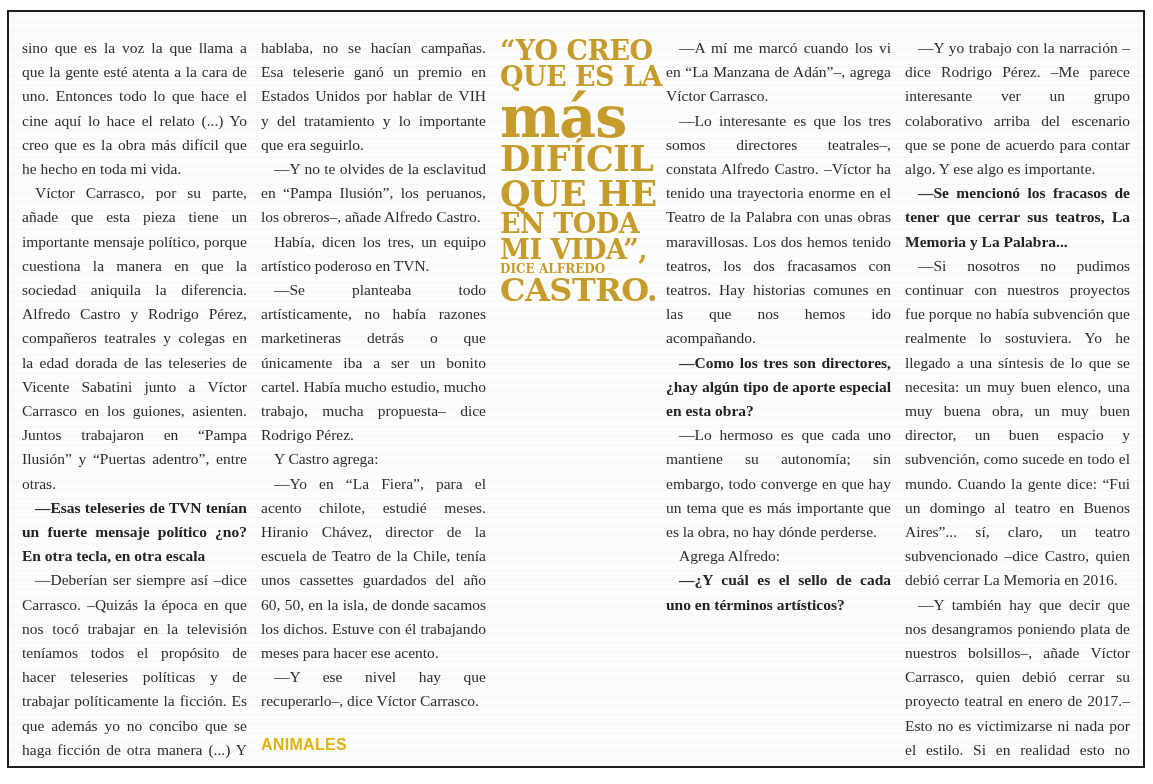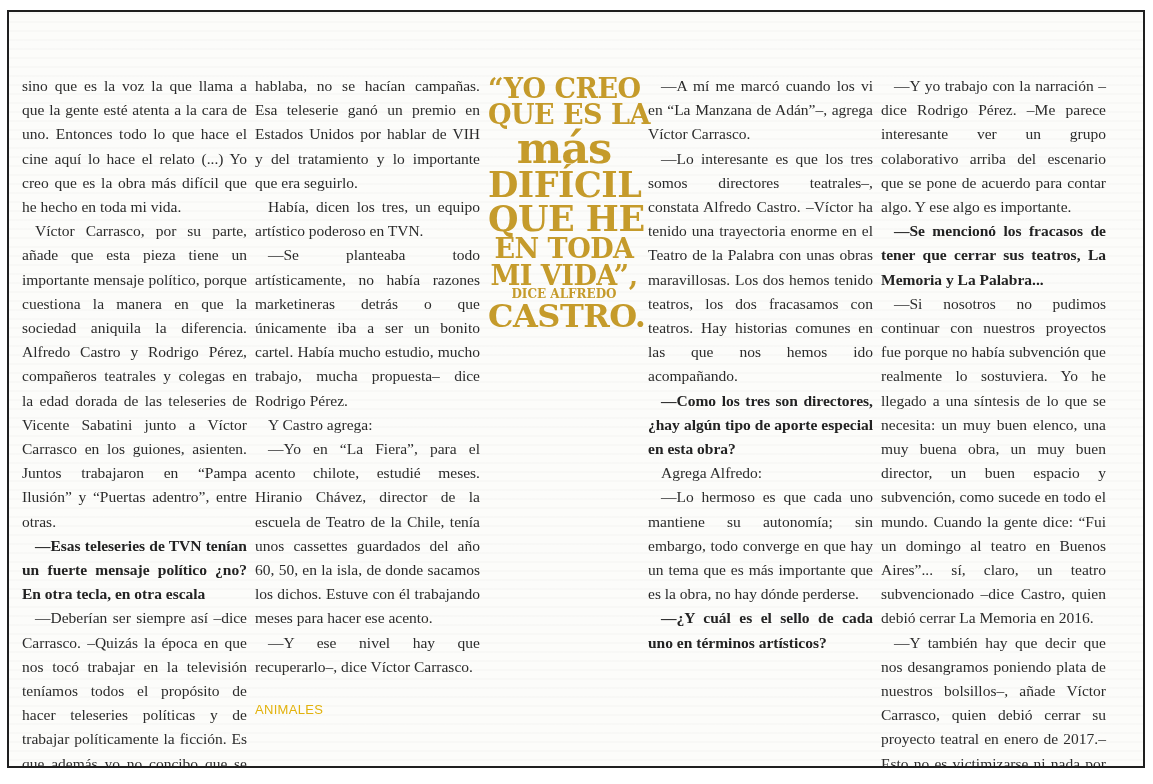--- a/index.html
+++ b/index.html
@@ -15,59 +15,58 @@
     width:1138px;height:758px;
     box-sizing:border-box;
     border:2px solid #1f1f1f;
     background:
       repeating-linear-gradient(180deg, rgba(0,0,0,0.015) 0 2px, rgba(0,0,0,0) 2px 9px),
       #fcfcfa;
   }
   .content{
     position:absolute;left:0;top:0;right:0;bottom:0;
     box-sizing:border-box;
-    padding:62px 13px 10px 13px;
+    padding:24px 13px 10px 13px;
     display:flex;
-    gap:8px;
+    gap:14px;
     overflow:hidden;
   }
   .col{
     width:225px;flex:0 0 auto;
     font-size:15.5px;line-height:24.2px;
     color:#2b2b2b;
     text-align:justify;
   }
   .col p.para{margin:0;}
   .col p.cont{text-indent:0;}
   .col p.norm{text-indent:13px;}
   .col p.q{text-indent:13px;font-weight:bold;color:#222;}
   .quote-col{
     width:152px;flex:0 0 auto;
     padding-top:2px;
-    text-align:center;
   }
   .quote-line{
     font-family:"DejaVu Serif", serif;
     font-weight:bold;
     color:#c59b2b;
     line-height:0.98;
     letter-spacing:-0.5px;
     white-space:nowrap;
   }
   .q-md{font-size:27px;}
   .q-lg{font-size:35px;}
   .q-xl{font-size:45px;letter-spacing:-1px;}
-  .q-xxl{font-size:43px;letter-spacing:-1px;line-height:0.9;}
+  .q-xxl{font-size:57px;letter-spacing:-1px;line-height:0.9;}
   .q-sm{font-size:12px;letter-spacing:0;}
   .q-cap{font-size:32px;}
   .section{margin-top:22px;}
   .kicker{
     font-family:"Liberation Sans", sans-serif;
-    font-weight:normal;
-    font-size:13px;
+    font-weight:bold;
+    font-size:16px;
     letter-spacing:0.3px;
     color:#e2b20c;
     line-height:18px;
   }
 </style>
 </head>
 <body>
 
 <div class="page-frame">
   <div class="content">
@@ -75,20 +74,21 @@
     <div class="col">
         <p class="para cont">sino que es la voz la que llama a que la gente esté atenta a la cara de uno. Entonces todo lo que hace el cine aquí lo hace el relato (...) Yo creo que es la obra más difícil que he hecho en toda mi vida.</p>
         <p class="para norm">Víctor Carrasco, por su parte, añade que esta pieza tiene un importante mensaje político, porque cuestiona la manera en que la sociedad aniquila la diferencia. Alfredo Castro y Rodrigo Pérez, compañeros teatrales y colegas en la edad dorada de las teleseries de Vicente Sabatini junto a Víctor Carrasco en los guiones, asienten. Juntos trabajaron en “Pampa Ilusión” y “Puertas adentro”, entre otras.</p>
         <p class="para q">—Esas teleseries de TVN tenían un fuerte mensaje político ¿no? En otra tecla, en otra escala</p>
         <p class="para norm">—Deberían ser siempre así –dice Carrasco. –Quizás la época en que nos tocó trabajar en la televisión teníamos todos el propósito de hacer teleseries políticas y de trabajar políticamente la ficción. Es que además yo no concibo que se haga ficción de otra manera (...) Y puedo hablar por los tres, porque nos conocemos y por lo interesante que ha sido este proceso, no concebimos el teatro si no tiene una mirada política, es imposible.</p>
       </div>
 
     <div class="col">
       <div>
           <p class="para cont">hablaba, no se hacían campañas. Esa teleserie ganó un premio en Estados Unidos por hablar de VIH y del tratamiento y lo importante que era seguirlo.</p>
+          <p class="para norm">—Y no te olvides de la esclavitud en “Pampa Ilusión”, los peruanos, los obreros–, añade Alfredo Castro.</p>
           <p class="para norm">Había, dicen los tres, un equipo artístico poderoso en TVN.</p>
           <p class="para norm">—Se planteaba todo artísticamente, no había razones marketineras detrás o que únicamente iba a ser un bonito cartel. Había mucho estudio, mucho trabajo, mucha propuesta– dice Rodrigo Pérez.</p>
           <p class="para norm">Y Castro agrega:</p>
           <p class="para norm">—Yo en “La Fiera”, para el acento chilote, estudié meses. Hiranio Chávez, director de la escuela de Teatro de la Chile, tenía unos cassettes guardados del año 60, 50, en la isla, de donde sacamos los dichos. Estuve con él trabajando meses para hacer ese acento.</p>
           <p class="para norm">—Y ese nivel hay que recuperarlo–, dice Víctor Carrasco.</p>
         </div>
       <div class="section">
         <div class="kicker">ANIMALES</div>
 
       </div>
@@ -103,22 +103,22 @@
         <div class="quote-line q-md">EN TODA</div>
         <div class="quote-line q-md">MI VIDA”,</div>
         <div class="quote-line q-sm">DICE ALFREDO</div>
         <div class="quote-line q-cap">CASTRO.</div>
       </div>
 
     <div class="col">
         <p class="para norm">—A mí me marcó cuando los vi en “La Manzana de Adán”–, agrega Víctor Carrasco.</p>
         <p class="para norm">—Lo interesante es que los tres somos directores teatrales–, constata Alfredo Castro. –Víctor ha tenido una trayectoria enorme en el Teatro de la Palabra con unas obras maravillosas. Los dos hemos tenido teatros, los dos fracasamos con teatros. Hay historias comunes en las que nos hemos ido acompañando.</p>
         <p class="para q">—Como los tres son directores, ¿hay algún tipo de aporte especial en esta obra?</p>
+        <p class="para norm">—Lo hermoso es que cada uno mantiene su autonomía; sin embargo, todo converge en que hay un tema que es más importante que es la obra, no hay dónde perderse.</p>
         <p class="para norm">Agrega Alfredo:</p>
-        <p class="para norm">—Lo hermoso es que cada uno mantiene su autonomía; sin embargo, todo converge en que hay un tema que es más importante que es la obra, no hay dónde perderse.</p>
         <p class="para q">—¿Y cuál es el sello de cada uno en términos artísticos?</p>
       </div>
 
     <div class="col">
         <p class="para norm">—Y yo trabajo con la narración –dice Rodrigo Pérez. –Me parece interesante ver un grupo colaborativo arriba del escenario que se pone de acuerdo para contar algo. Y ese algo es importante.</p>
         <p class="para q">—Se mencionó los fracasos de tener que cerrar sus teatros, La Memoria y La Palabra...</p>
         <p class="para norm">—Si nosotros no pudimos continuar con nuestros proyectos fue porque no había subvención que realmente lo sostuviera. Yo he llegado a una síntesis de lo que se necesita: un muy buen elenco, una muy buena obra, un muy buen director, un buen espacio y subvención, como sucede en todo el mundo. Cuando la gente dice: “Fui un domingo al teatro en Buenos Aires”... sí, claro, un teatro subvencionado –dice Castro, quien debió cerrar La Memoria en 2016.</p>
         <p class="para norm">—Y también hay que decir que nos desangramos poniendo plata de nuestros bolsillos–, añade Víctor Carrasco, quien debió cerrar su proyecto teatral en enero de 2017.–Esto no es victimizarse ni nada por el estilo. Si en realidad esto no fuera una pasión desenfrenada, desatada, y con toda la irracionalidad que tiene la pasión, no lo haríamos.</p>
       </div>
 

